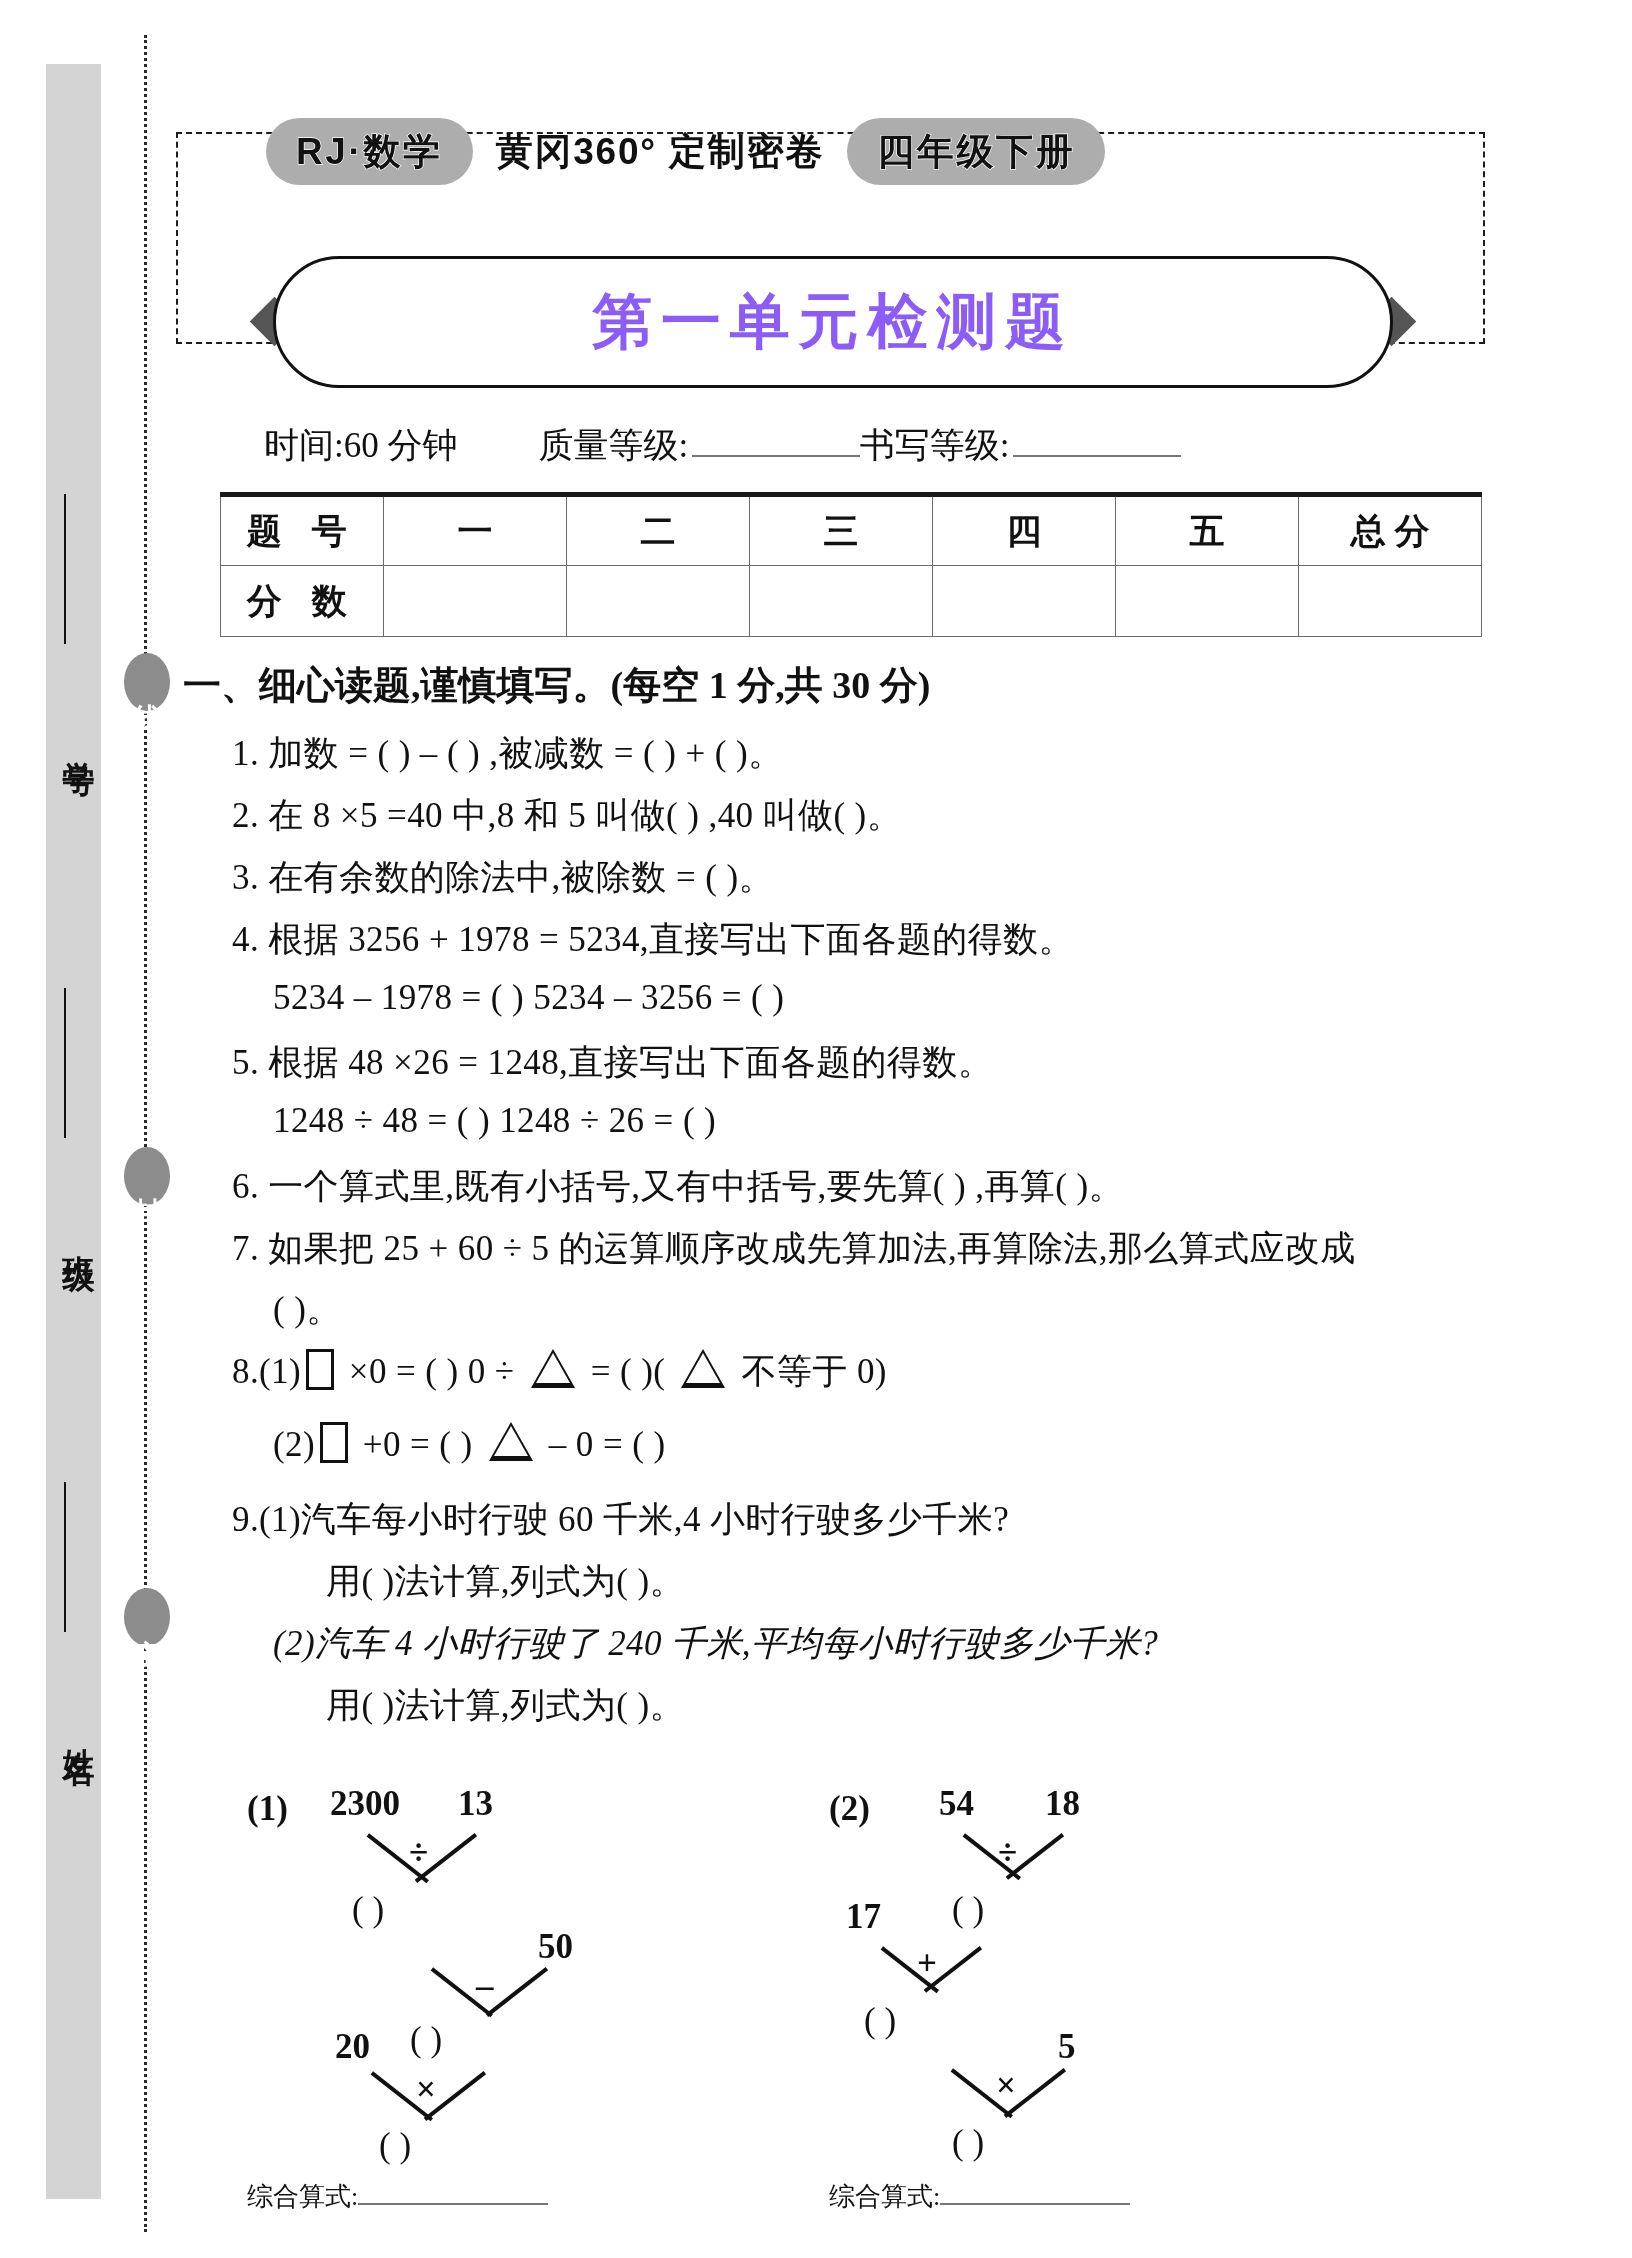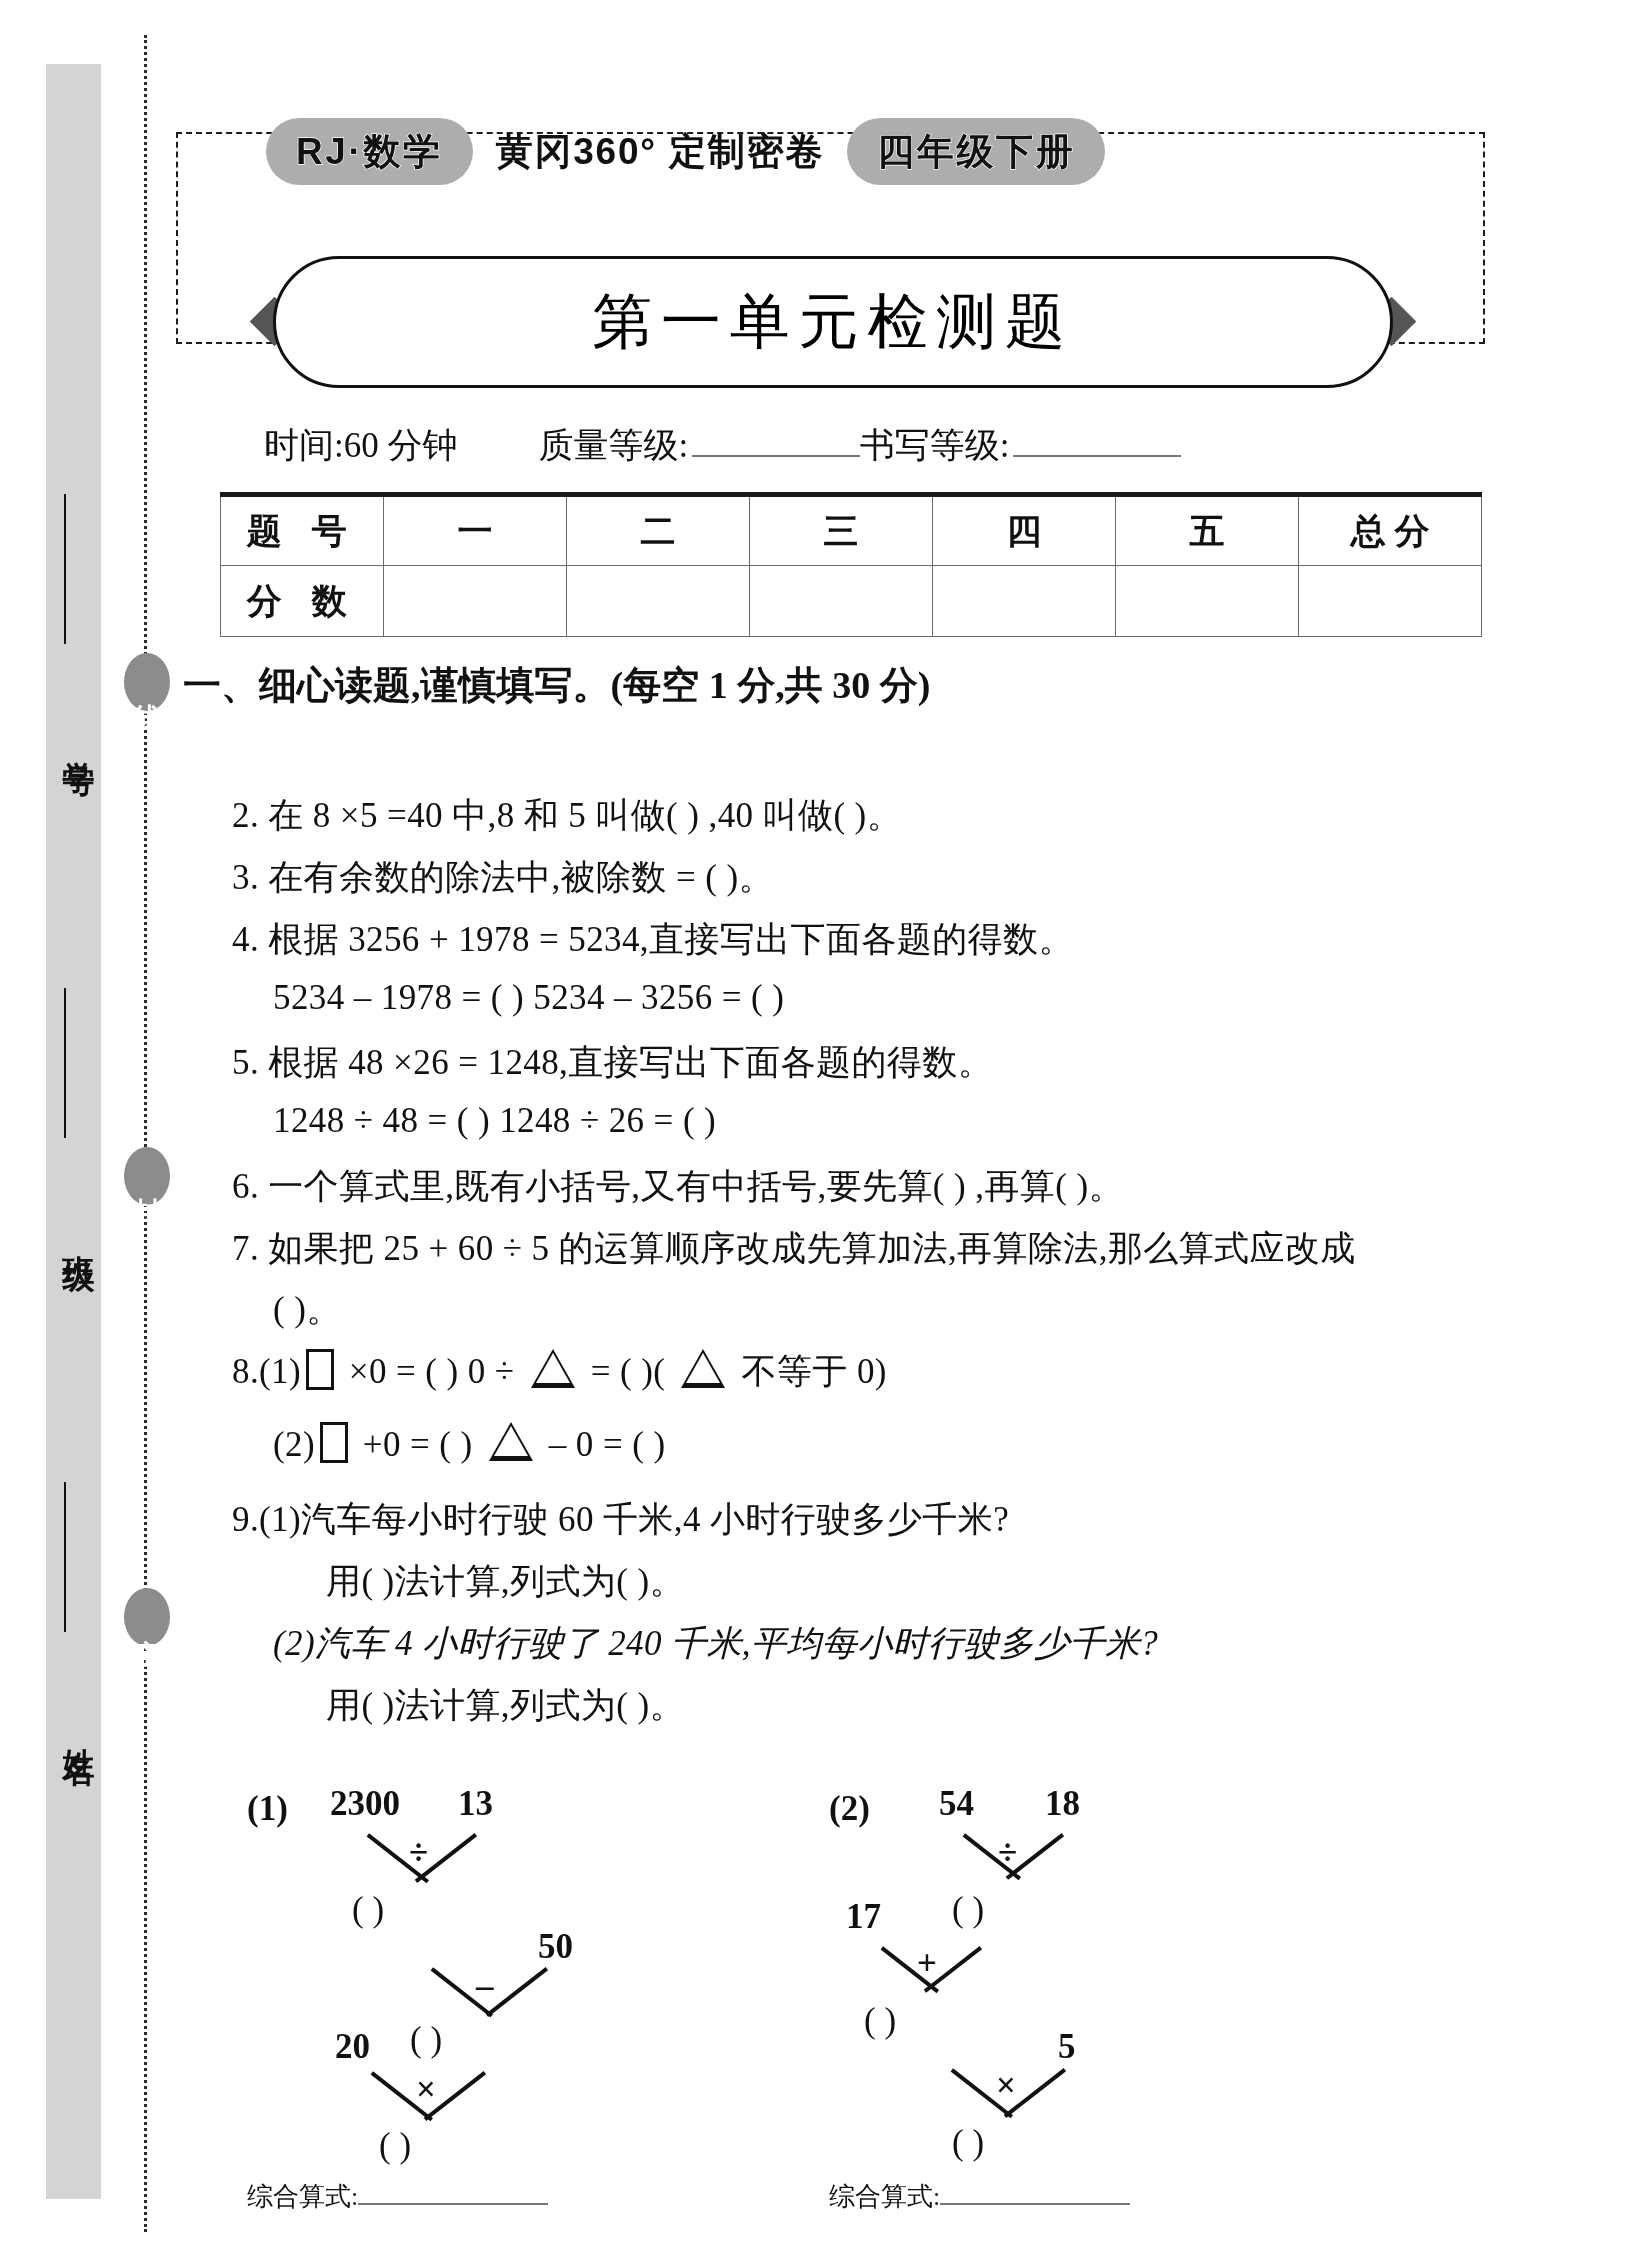--- a/index.html
+++ b/index.html
@@ -119,23 +119,23 @@
     border: 3.5px solid #111;
     border-radius: 67px;
     background: #fff;
     display: flex;
     align-items: center;
     justify-content: center;
   }
   #paper-title {
     font-family: "Liberation Serif", "DejaVu Serif", serif;
     font-size: 60px;
-    font-weight: 400;
+    font-weight: 700;
     letter-spacing: 8.8px;
-    color: #000000;
+    color: #8b5cf6;
   }
   .diamond {
     position: absolute;
     width: 35px; height: 35px;
     background: #555;
     transform: rotate(45deg);
     top: 304px;
   }
   #diamond-left { left: 81px; }
   #diamond-right { left: 1198px; }
@@ -313,20 +313,21 @@
       <td></td>
       <td></td>
       <td></td>
       <td></td>
     </tr>
   </tbody>
     </table>
 
   <div id="section-heading">一、细心读题,谨慎填写。(每空 1 分,共 30 分)</div>
 
+  <div class="q-line" style="left:56px; top:730px;">1. 加数 = (               ) – (               ) ,被减数 = (               ) + (               )。</div>
   <div class="q-line" style="left:56px; top:792px;">2. 在 8 ×5 =40 中,8 和 5 叫做(               ) ,40 叫做(               )。</div>
   <div class="q-line" style="left:56px; top:854px;">3. 在有余数的除法中,被除数 = (                                   )。</div>
   <div class="q-line" style="left:56px; top:916px;">4. 根据 3256 + 1978 = 5234,直接写出下面各题的得数。</div>
   <div class="q-line" style="left:97px; top:978px;">5234 – 1978 = (                 )                5234 – 3256 = (                 )</div>
   <div class="q-line" style="left:56px; top:1039px;">5. 根据 48 ×26 = 1248,直接写出下面各题的得数。</div>
   <div class="q-line" style="left:97px; top:1101px;">1248 ÷ 48 = (                 )      1248 ÷ 26 = (                 )</div>
   <div class="q-line" style="left:56px; top:1163px;">6. 一个算式里,既有小括号,又有中括号,要先算(              ) ,再算(              )。</div>
   <div class="q-line" style="left:56px; top:1225px;">7. 如果把 25 + 60 ÷ 5 的运算顺序改成先算加法,再算除法,那么算式应改成</div>
   <div class="q-line" style="left:97px; top:1286px;">(                  )。</div>
 

